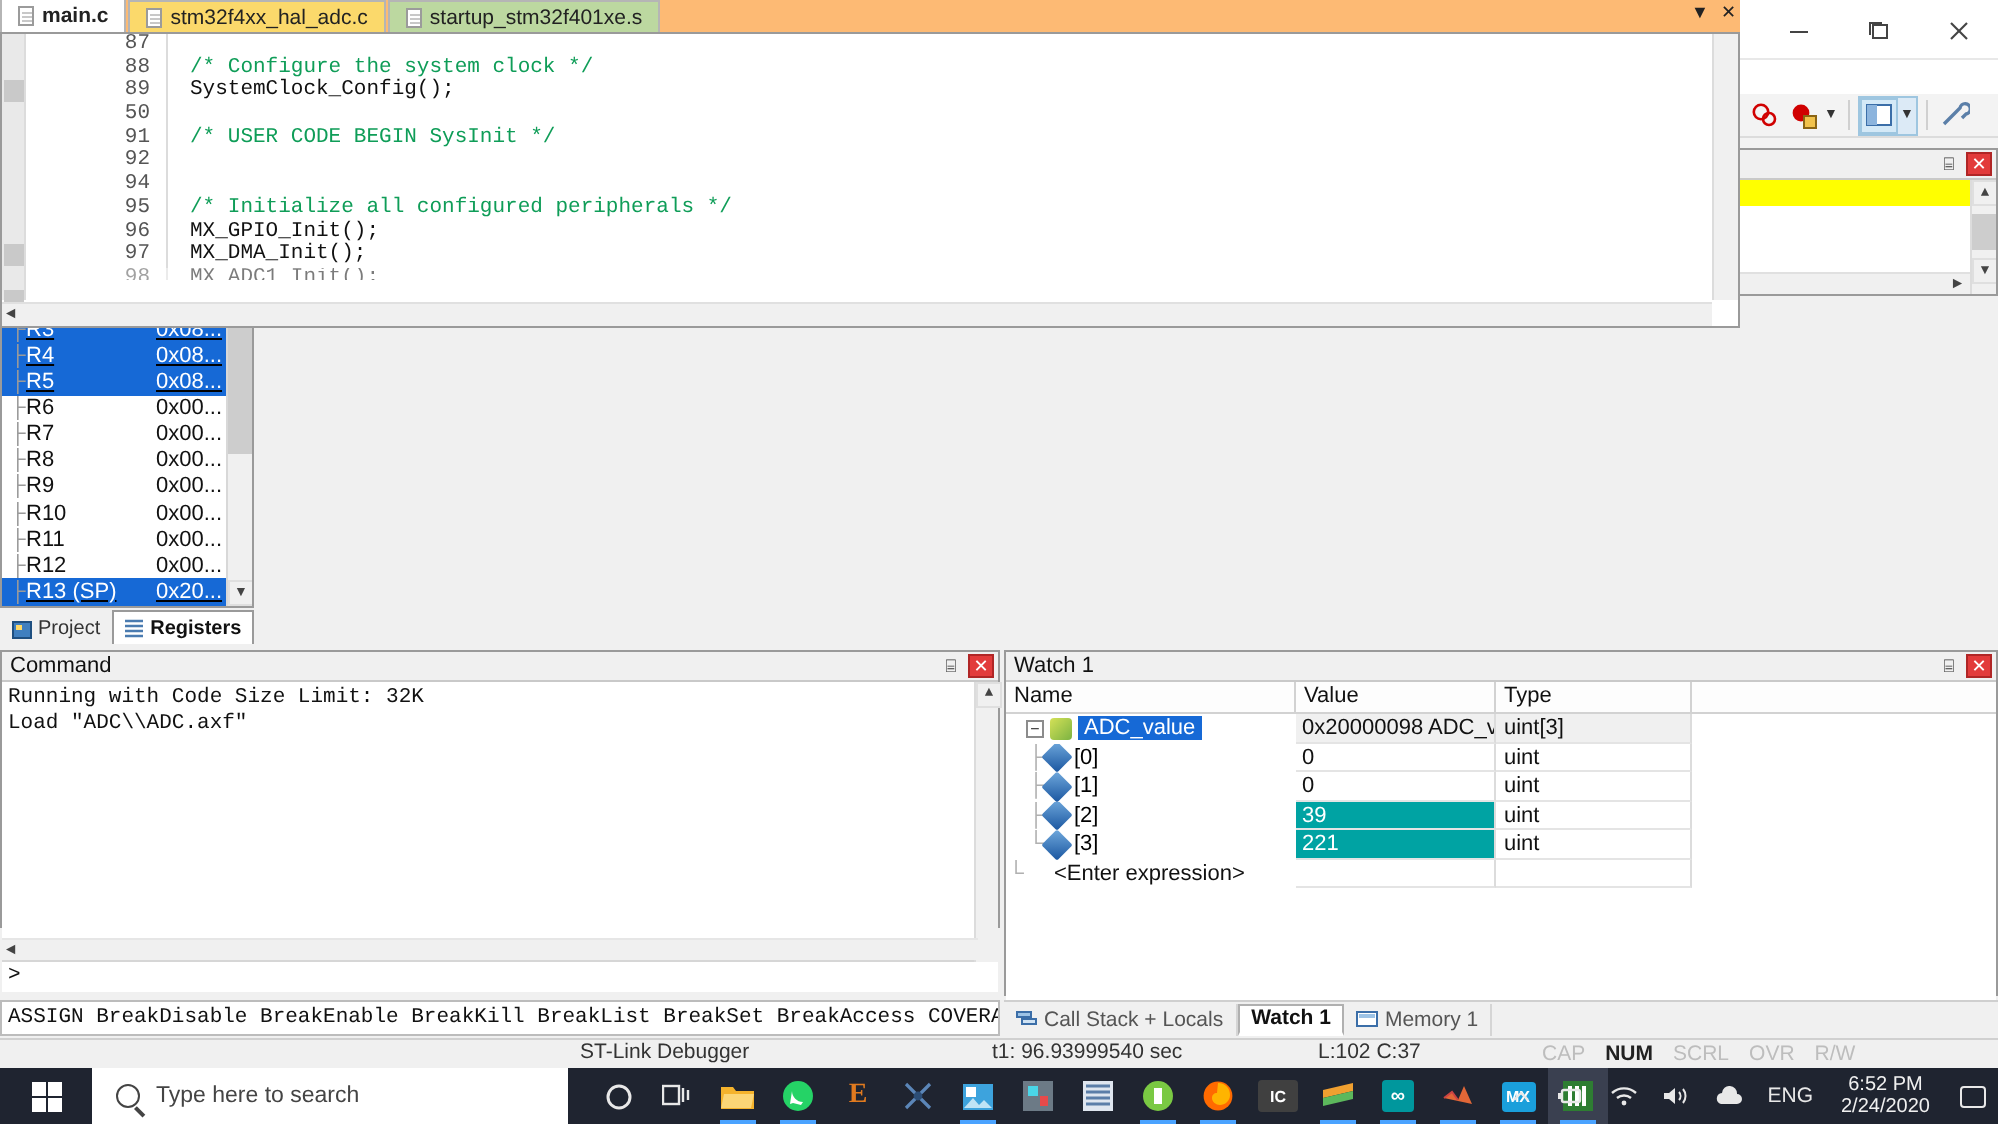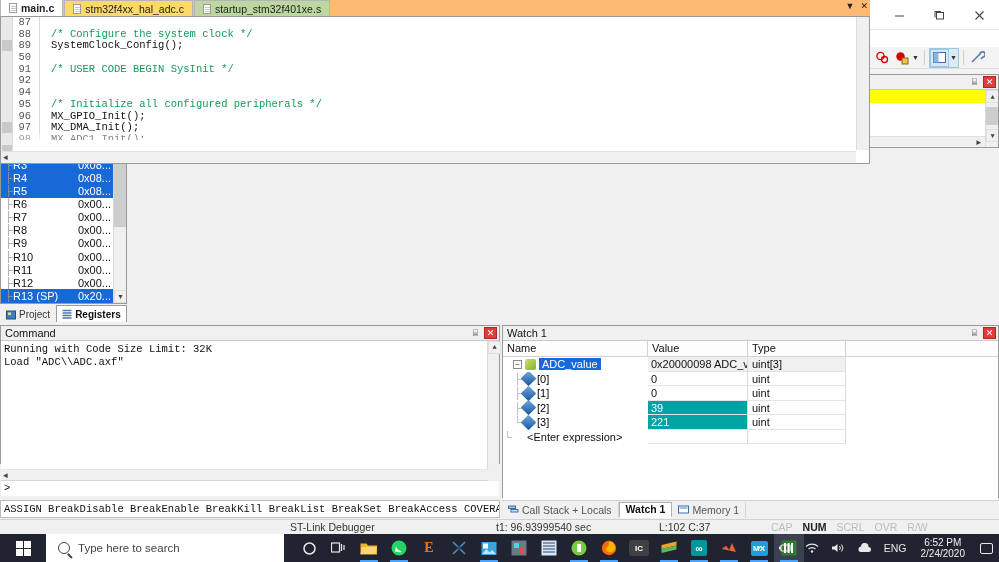--- a/index.html
+++ b/index.html
@@ -88,21 +88,21 @@
   .reg-head { display:flex; height:16px; background:#f7f7f7; border-bottom:1px solid #d2d2d2;
               font-size:11px; color:#111; }
   .reg-head .c1 { width:77px; padding-left:4px; border-right:1px solid #d2d2d2; line-height:15px; }
   .reg-head .c2 { width:33px; padding-left:3px; border-right:1px solid #d2d2d2; line-height:15px; }
   .reg-head .c3 { flex:1; display:flex; align-items:center; justify-content:center;
                   background:#f0f0f0; font-size:7px; color:#333;}
   .reg-body { position:relative; height:197px; overflow:hidden; font-size:11px; }
   .reg-row { height:13.1px; display:flex; align-items:center; white-space:nowrap; }
   .reg-row .rn { width:77px; padding-left:4px; color:#111; overflow:hidden; }
   .reg-row .rv { width:33px; color:#111; overflow:hidden; }
-  .reg-row.sel { background:#1669d6; }
+  .reg-row.sel { background:#1669d6;text-decoration:underline; }
   .reg-row.sel .rn, .reg-row.sel .rv { color:#fff; }
   .reg-row.group { font-weight:bold; }
   .tw { display:inline-block; width:8px; color:#9a9a9a; }
   .exp-box { display:inline-block; width:9px; height:9px; border:1px solid #8c8c8c;
              background:#fff; font-size:8px; line-height:7px; text-align:center;
              color:#333; margin-right:3px; vertical-align:middle; }
   .reg-scroll { position:absolute; right:0; top:0; width:13px; height:197px;
                 background:#f0f0f0; border-left:1px solid #d8d8d8; }
   .sbtn { width:13px; height:13px; background:#f0f0f0; display:flex; align-items:center;
           justify-content:center; font-size:7px; color:#444; border:1px solid #dfdfdf; }
@@ -144,21 +144,21 @@
                 box-shadow:0 2px 0 #c8c8c8,0 4px 0 #c8c8c8;background:#c8c8c8;}
   .ed-right { position:absolute; right:2px; top:1px; display:flex; gap:6px; align-items:center;
               font-size:9px; color:#222; }
   .ed-body { position:relative; height:147px; background:#ffffff; border:1px solid #9a9a9a;
              border-top:none; overflow:hidden;
              font-family:"Liberation Mono", monospace; font-size:10.5px; }
   .ed-bp { position:absolute; left:0; top:0; width:12px; height:133px; background:#e9e9e9;
            border-right:1px solid #dcdcdc; }
   .bpmark { position:absolute; left:1px; width:10px; height:11px; background:#c9c9c9; }
   .ed-line { height:11.7px; line-height:11.7px; white-space:pre; display:flex; }
-  .lnum { width:38px; text-align:right; padding-right:8px; color:#555; flex:none; }
+  .lnum { width:38px; text-align:right; padding-right:8px; color:#555; flex:none;margin-left:44px; }
   .lbar { width:6px; border-left:1px solid #dcdcdc; flex:none; }
   .ltext { padding-left:6px; color:#111; }
   .cm { color:#0f9d58; }
   .ed-vscroll { position:absolute; right:0; top:0; width:13px; height:133px; background:#f0f0f0;
                 border-left:1px solid #dcdcdc; }
   .ed-hscroll { position:absolute; left:0; bottom:0; width:855px; height:12px; background:#f0f0f0;
                 border-top:1px solid #e0e0e0; display:flex; align-items:center; }
 
   
   #command { left:0; top:325px; width:500px; height:139px; }
@@ -207,21 +207,21 @@
   .btab.active { background:#fff; color:#111; font-weight:bold; border:1px solid #b0b0b0;
                  border-bottom:2px solid #fff; }
 
   .cmdkeys { position:absolute; left:0; top:500px; width:500px; height:18px; background:#fff;
              border:1px solid #bcbcbc; font-family:"Liberation Mono", monospace; font-size:10.5px;
              padding:2px 3px; color:#111; white-space:nowrap; overflow:hidden;}
 
   
   .statusbar { position:absolute; left:0; top:519px; width:999px; height:15px;
                background:#f0f0f0; border-top:1px solid #d0d0d0; display:flex;
-               align-items:center; font-size:10.5px; color:#333; }
+               font-size:10.5px; color:#333; }
   .sb-seg { padding:0 8px; border-right:1px solid #dcdcdc; height:13px; line-height:13px;
             white-space:nowrap; }
   .sb-ind { padding:0 5px; color:#bdbdbd; }
   .sb-ind.on { color:#222; font-weight:bold; }
 
   
   .taskbar { position:absolute; left:0; top:534px; width:999px; height:28px;
              background:#1f2430; display:flex; align-items:center; }
   .start { width:46px; height:28px; display:flex; align-items:center; justify-content:center; }
   .start-g { width:15px; height:15px;

